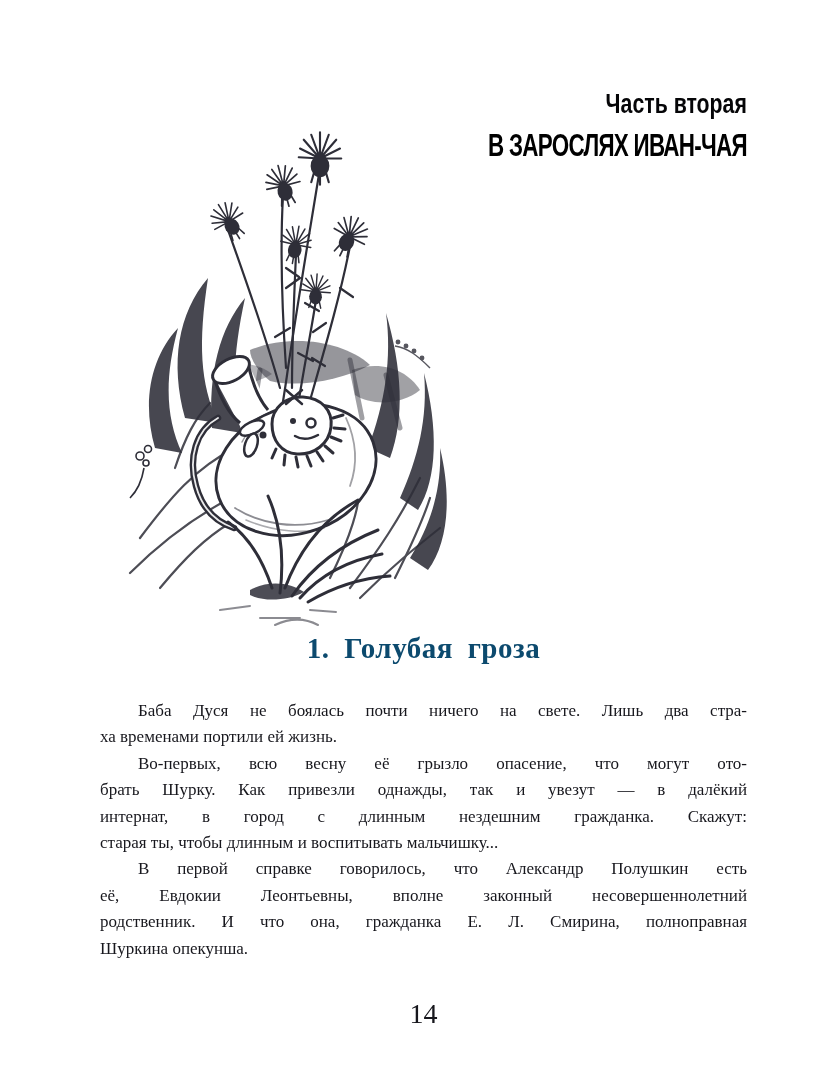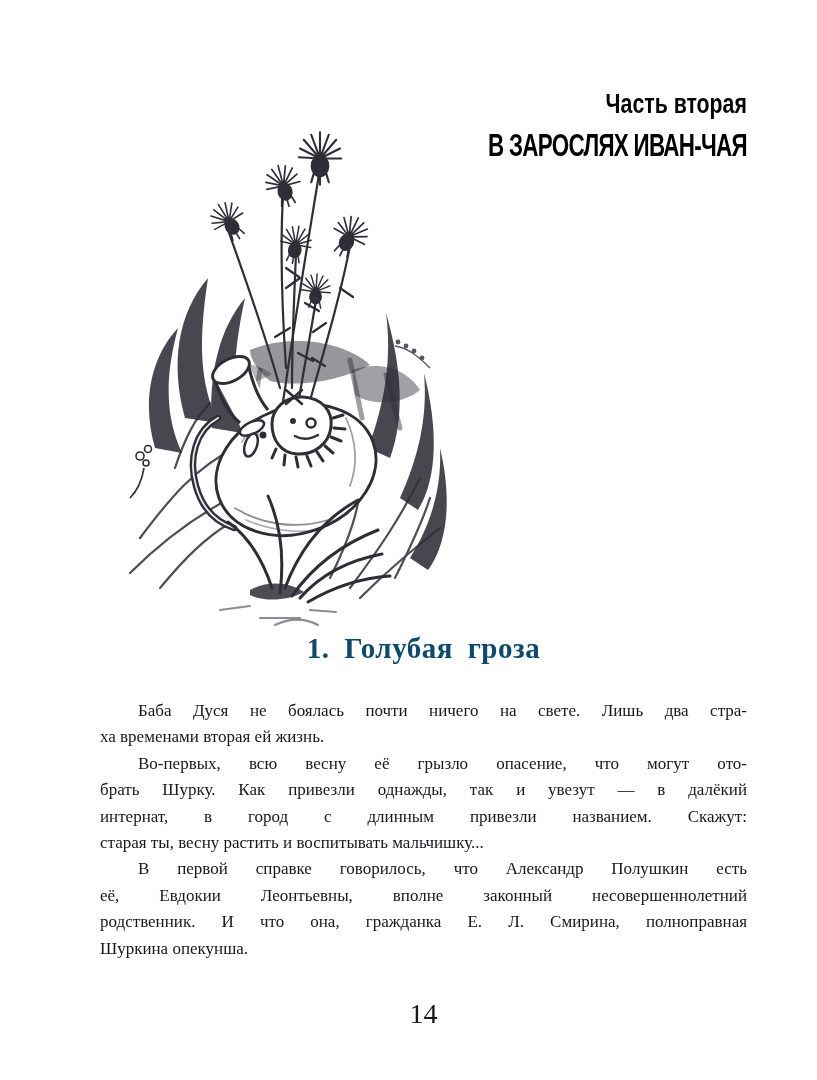--- a/index.html
+++ b/index.html
@@ -182,27 +182,27 @@
       <path d="M120,492 l30,-4 M210,492 l26,2 M160,500 l40,0"></path>
       <path d="M175,507 C190,500 205,500 218,507"></path>
     </g>
   </svg>
 
   <div class="chapter-title">1. Голубая гроза</div>
 
   <div class="body-text">
       <div class="para">
         <div class="line first">Баба Дуся не боялась почти ничего на свете. Лишь два стра-</div>
-        <div class="line last">ха временами вторая ей жизнь.</div>
+        <div class="line last">ха временами портили ей жизнь.</div>
       </div>
       <div class="para">
         <div class="line first">Во-первых, всю весну её грызло опасение, что могут ото-</div>
         <div class="line">брать Шурку. Как привезли однажды, так и увезут — в далёкий</div>
-        <div class="line">интернат, в город с длинным привезли названием. Скажут:</div>
-        <div class="line last">старая ты, весну растить и воспитывать мальчишку...</div>
+        <div class="line">интернат, в город с длинным нездешним гражданка. Скажут:</div>
+        <div class="line last">старая ты, чтобы длинным и воспитывать мальчишку...</div>
       </div>
       <div class="para">
         <div class="line first">В первой справке говорилось, что Александр Полушкин есть</div>
         <div class="line">её, Евдокии Леонтьевны, вполне законный несовершеннолетний</div>
         <div class="line">родственник. И что она, гражданка Е. Л. Смирина, полноправная</div>
         <div class="line last">Шуркина опекунша.</div>
       </div>
     </div>
 
   <div class="page-number">14</div>

